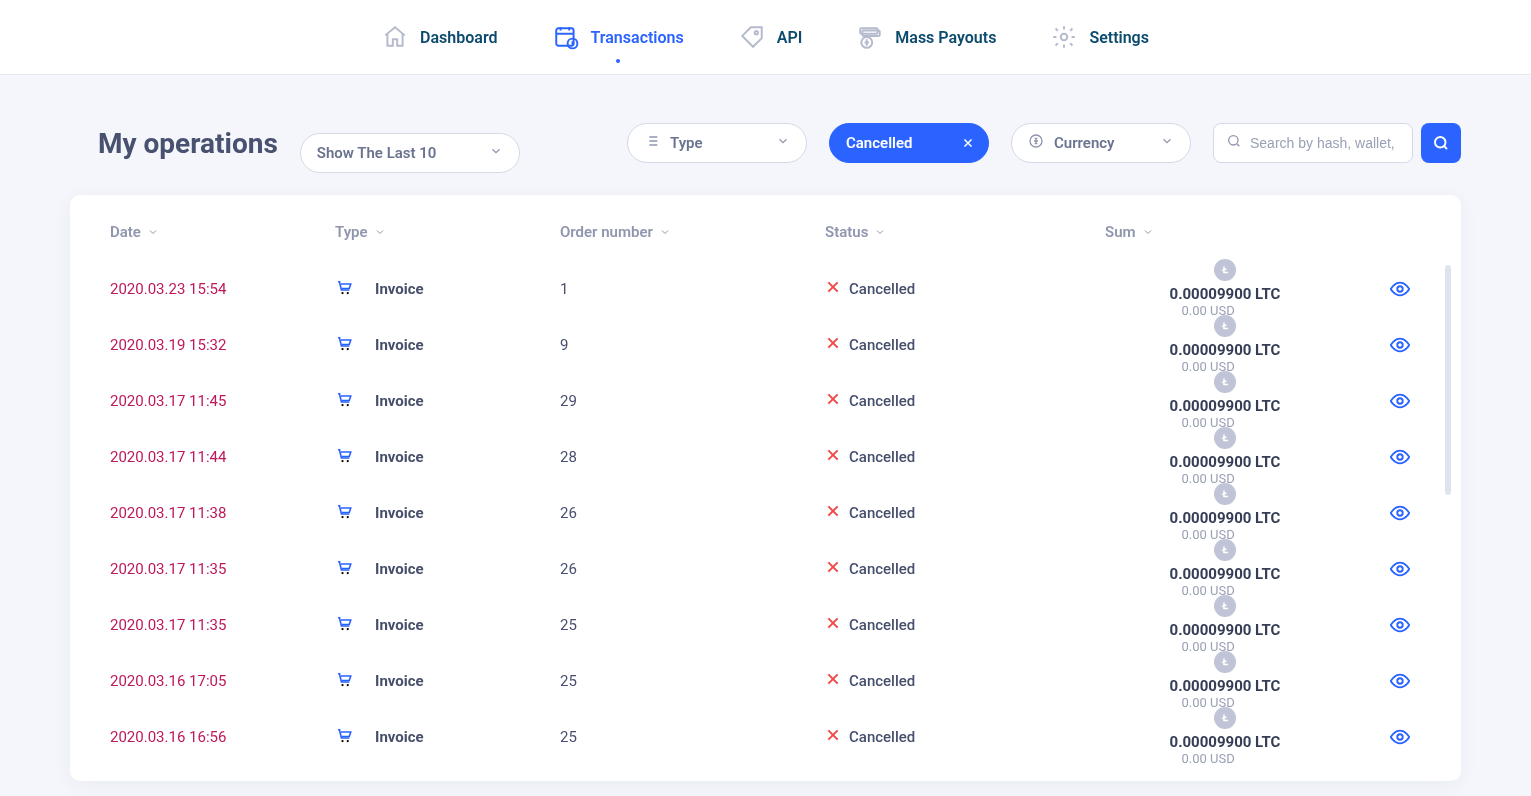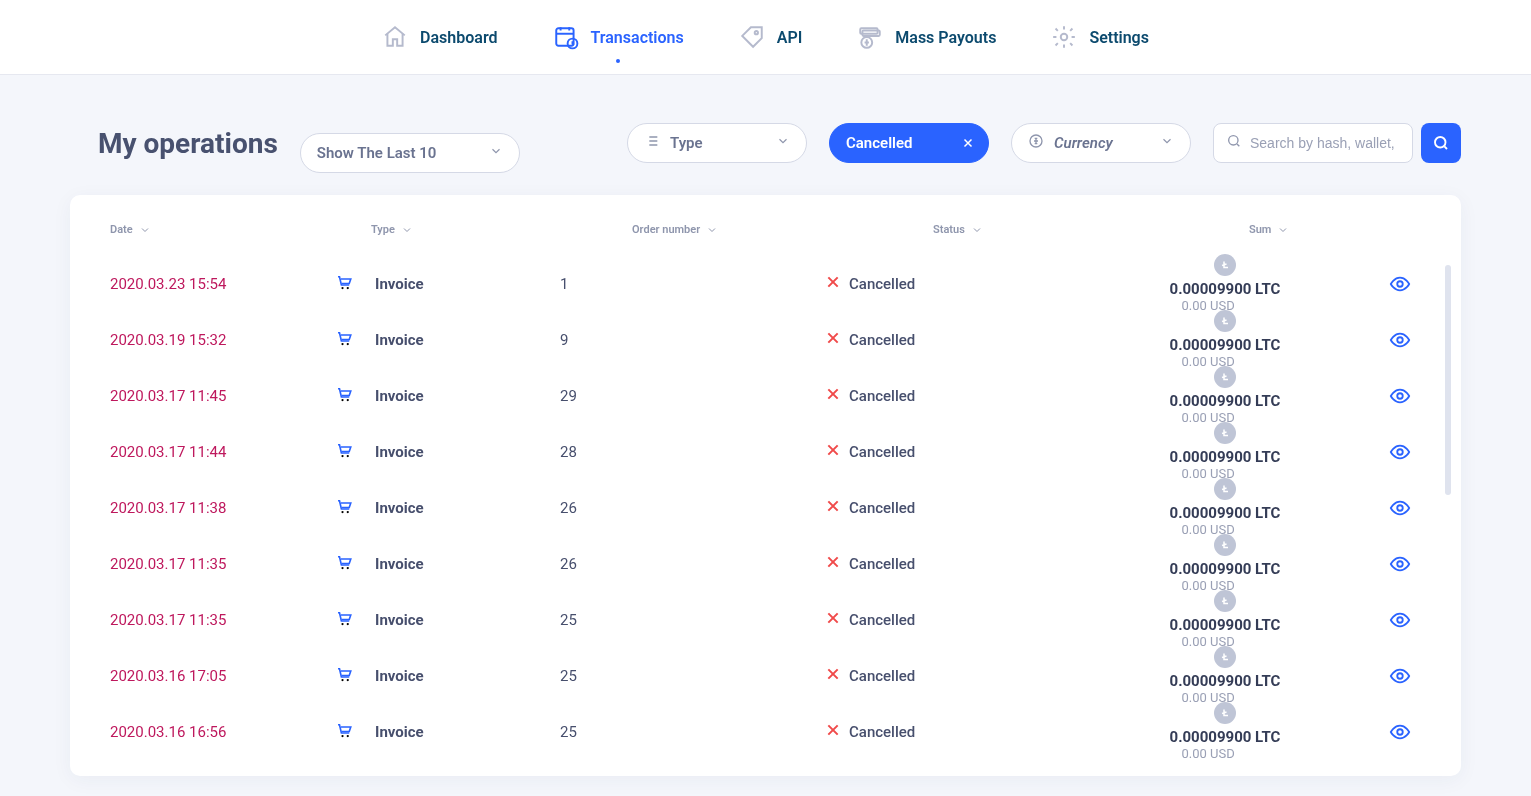--- a/index.html
+++ b/index.html
@@ -72,21 +72,21 @@
     background: #fff;
     color: #6a7390;
     font-weight: 600;
     font-size: 15px;
     cursor: pointer;
     position: relative;
   }
   .pill .chev { margin-left: auto; }
   .pill.show-last { width: 220px; margin-top: 20px; }
   .pill.type { width: 180px; }
-  .pill.currency { width: 180px; font-style: italic; }
+  .pill.currency { width: 180px; }
 
   .pill.status-active {
     background: #2a63ff;
     border-color: #2a63ff;
     color: #fff;
     width: 160px;
     padding-right: 44px;
   }
   .pill.status-active .close-btn {
     position: absolute;
@@ -144,23 +144,22 @@
 
   .tbl { width: 100%; }
   .tbl-head, .tbl-row {
     display: grid;
     grid-template-columns: 225px 225px 235px 300px 260px 60px;
     align-items: center;
   }
   .tbl-head {
     color: #8f96ad;
     font-weight: 600;
-    font-size: 11px;
+    font-size: 15px;
     padding-bottom: 18px;
-    gap: 36px;
   }
   .th { display: flex; align-items: center; gap: 6px; cursor: pointer; }
   .th-sum { justify-content: flex-start; padding-left: 10px;}
 
   .tbl-row {
     height: 56px;
     font-size: 15px;
     color: #474f6d;
   }
   .td-date { color: #be185d; }

